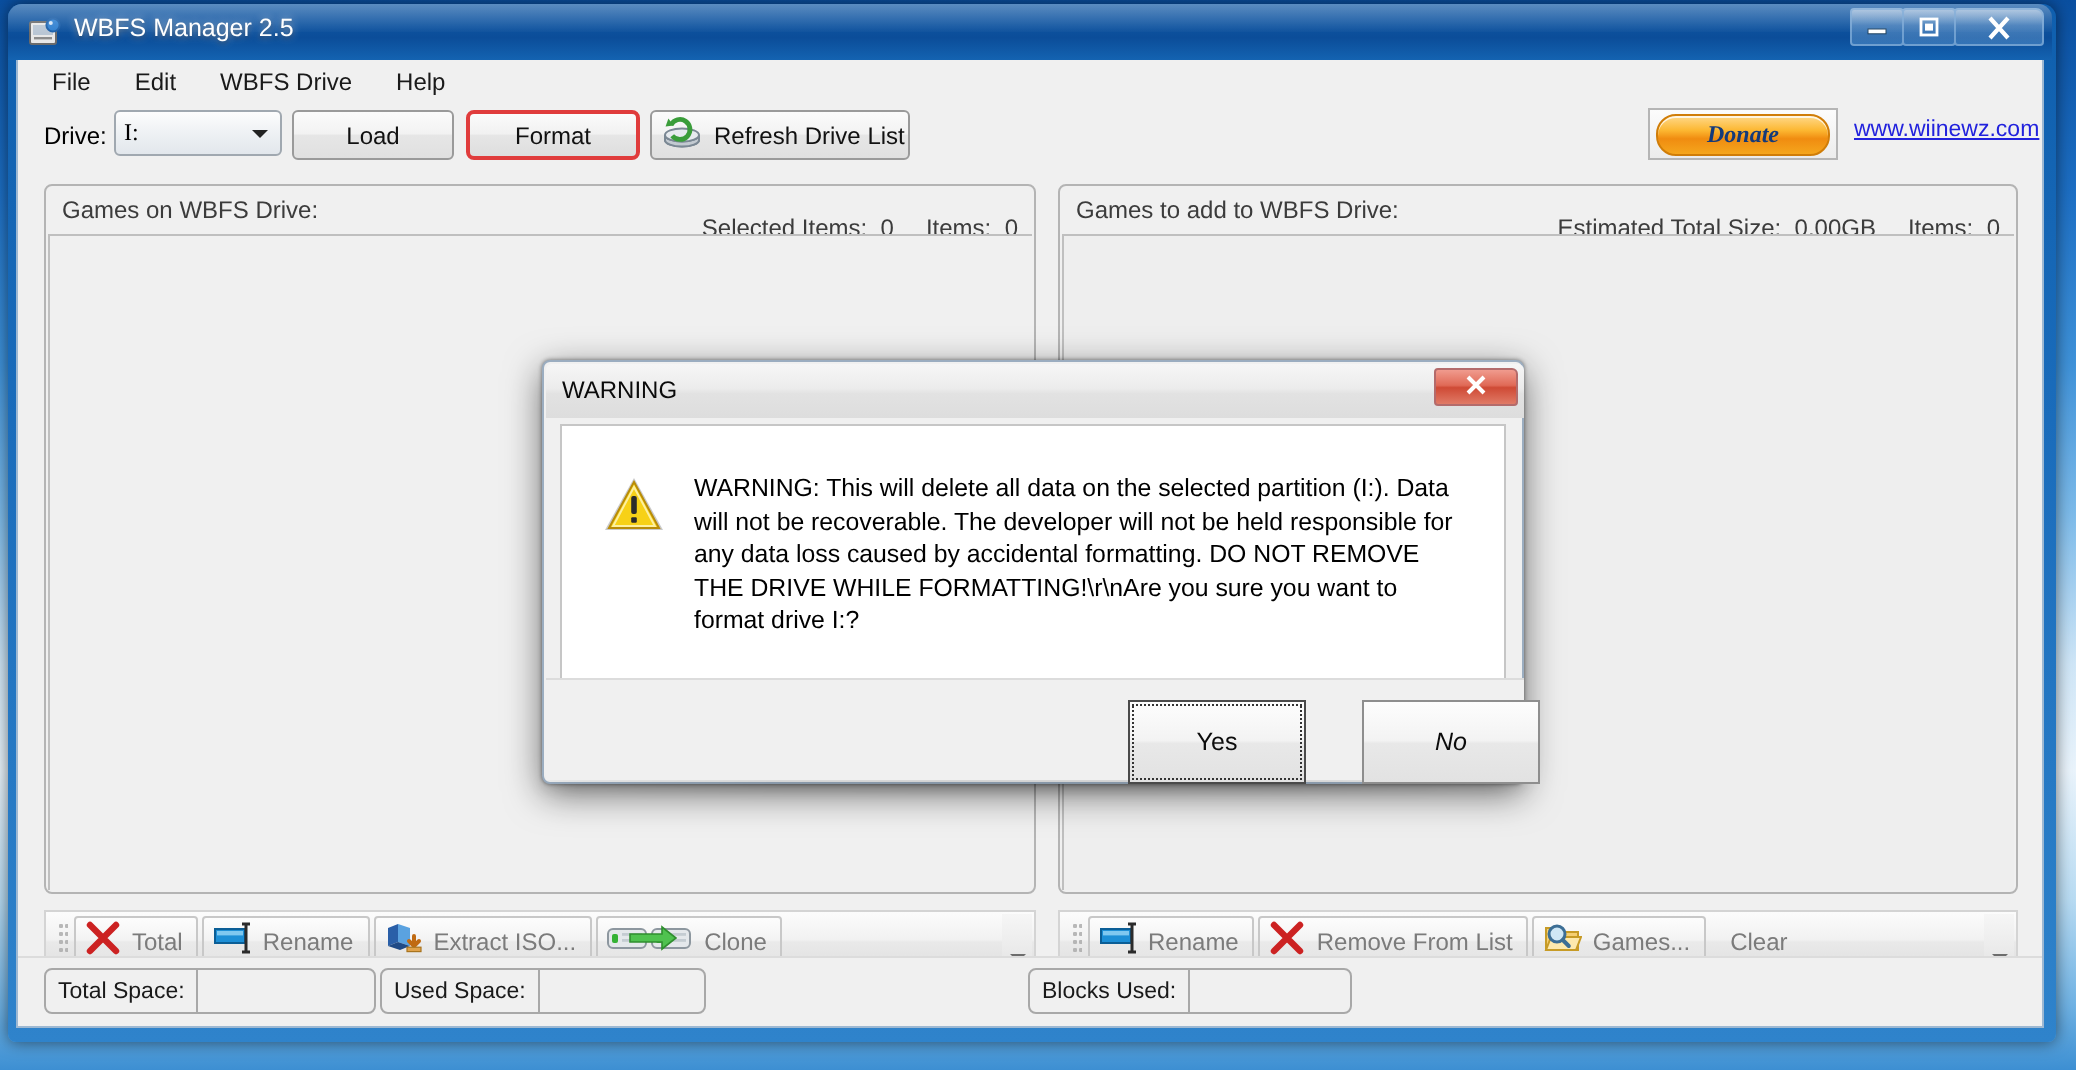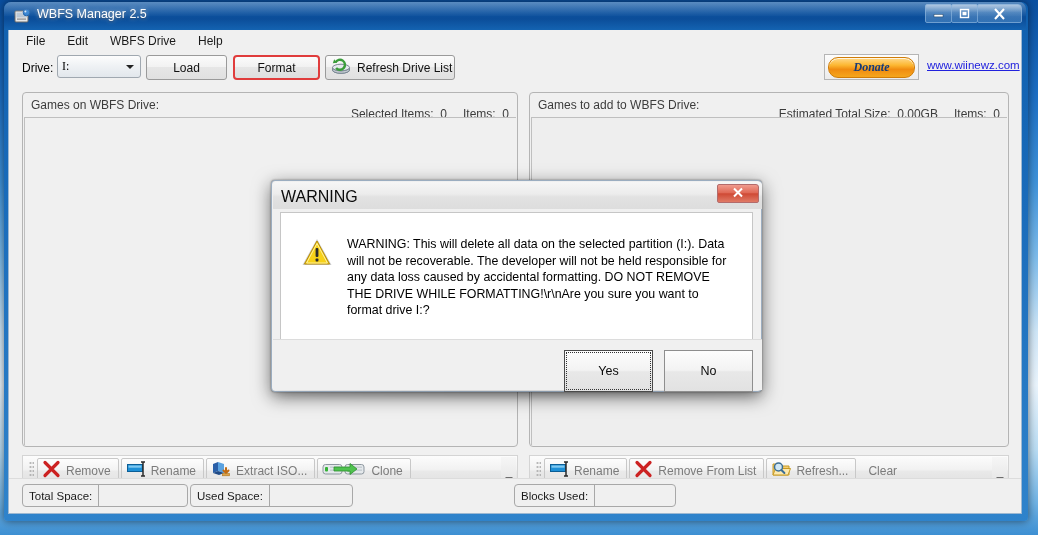--- a/index.html
+++ b/index.html
@@ -403,21 +403,21 @@
     position: absolute;
     left: 1px; top: 1px;
     width: 489px; height: 27px;
     background: linear-gradient(180deg,#f6f6f6 0%,#ececec 45%,#e2e2e2 55%,#dddddd 100%);
     border-radius: 3px 3px 0 0;
     box-sizing: border-box;
   }
   #dlg-title {
     position: absolute;
     left: 8px; top: 6px;
-    font-size: 16px;
+    font-size: 12px;
     color: #0b0b0b;
   }
   #dlg-close {
     position: absolute;
     right: 3px; top: 2px;
     width: 42px; height: 19px;
     border: 1px solid #b36b6b;
     border-radius: 2px 3px 2px 2px;
     background: linear-gradient(180deg,#f09b8e 0%,#e06a57 45%,#cf4a35 52%,#e07a66 100%);
     display: flex; align-items: center; justify-content: center;
@@ -463,21 +463,21 @@
     font-size: 12.5px;
     color: #0b0b0b;
     cursor: default;
   }
   #dlg-yes {
     left: 291px;
     border: 1px solid #4a4a4a;
     outline: 1px dotted #333;
     outline-offset: -3px;
   }
-  #dlg-no { left: 391px; }
+  #dlg-no { left: 408px; font-style: italic; }
 
   
   #dialog::after {
     content: "";
     position: absolute;
     left: -3px; right: -3px; bottom: -4px;
     height: 5px;
     background: rgba(0,0,0,0.22);
     filter: blur(3px);
     border-radius: 50%;
@@ -608,21 +608,21 @@
 
     <div class="strip" id="strip-left">
       <span class="gripper"></span>
 
       <div class="sbtn">
         <span>
           <svg width="19" height="18" viewBox="0 0 19 18">
             <path d="M3 2.5 L16 15.5 M16 2.5 L3 15.5" stroke="#cc2222" stroke-width="3.2" stroke-linecap="round" fill="none"></path>
           </svg>
         </span>
-        <span class="lbl">Remove</span>
+        <span class="lbl">Total</span>
       </div>
 
       <div class="sbtn">
         <span>
           <svg width="20" height="18" viewBox="0 0 20 18">
             <rect x="1.5" y="4.5" width="15" height="7" fill="#1d8fd6" stroke="#0b5e96"></rect>
             <rect x="2.5" y="5.5" width="13" height="2.2" fill="#7fc8f0"></rect>
             <path d="M15 2 h4 M17 2 v14 M15 16 h4" stroke="#2b2b2b" stroke-width="1.5" fill="none"></path>
           </svg>
         </span>
@@ -694,21 +694,21 @@
 
       <div class="sbtn">
         <span>
           <svg width="20" height="18" viewBox="0 0 20 18">
             <path d="M2 4 h6 l1.6 2 h8.4 v9 h-16 z" fill="#f5cf72" stroke="#c79b26"></path>
             <path d="M2 15 l2.5 -6.5 h15 l-2.5 6.5 z" fill="#fde9ae" stroke="#c79b26"></path>
             <circle cx="7.5" cy="7" r="4" fill="#cfe7f5" stroke="#3c6e95" stroke-width="1.5"></circle>
             <path d="M10.4 10 l3 3" stroke="#3c6e95" stroke-width="2" stroke-linecap="round"></path>
           </svg>
         </span>
-        <span class="lbl">Refresh...</span>
+        <span class="lbl">Games...</span>
       </div>
 
       <div class="sbtn plain">
         <span class="lbl">Clear</span>
       </div>
 
       <div class="strip-overflow">
           <i></i>
         </div>
     </div>

